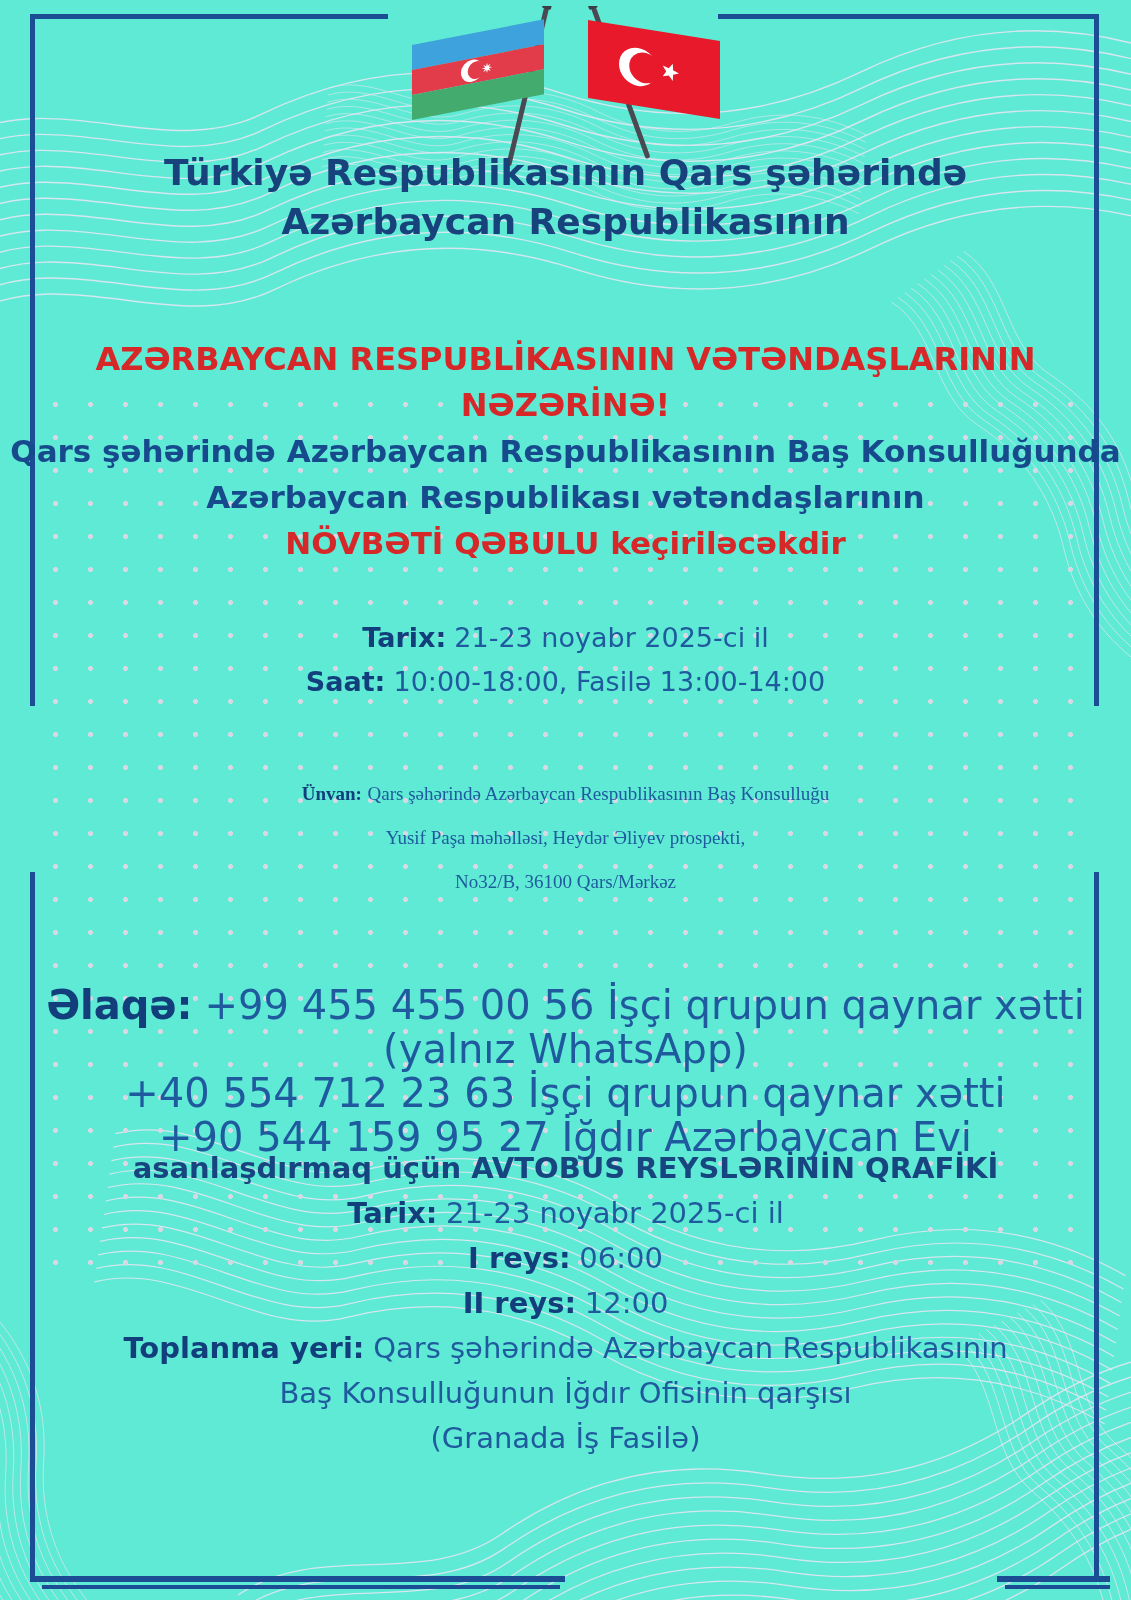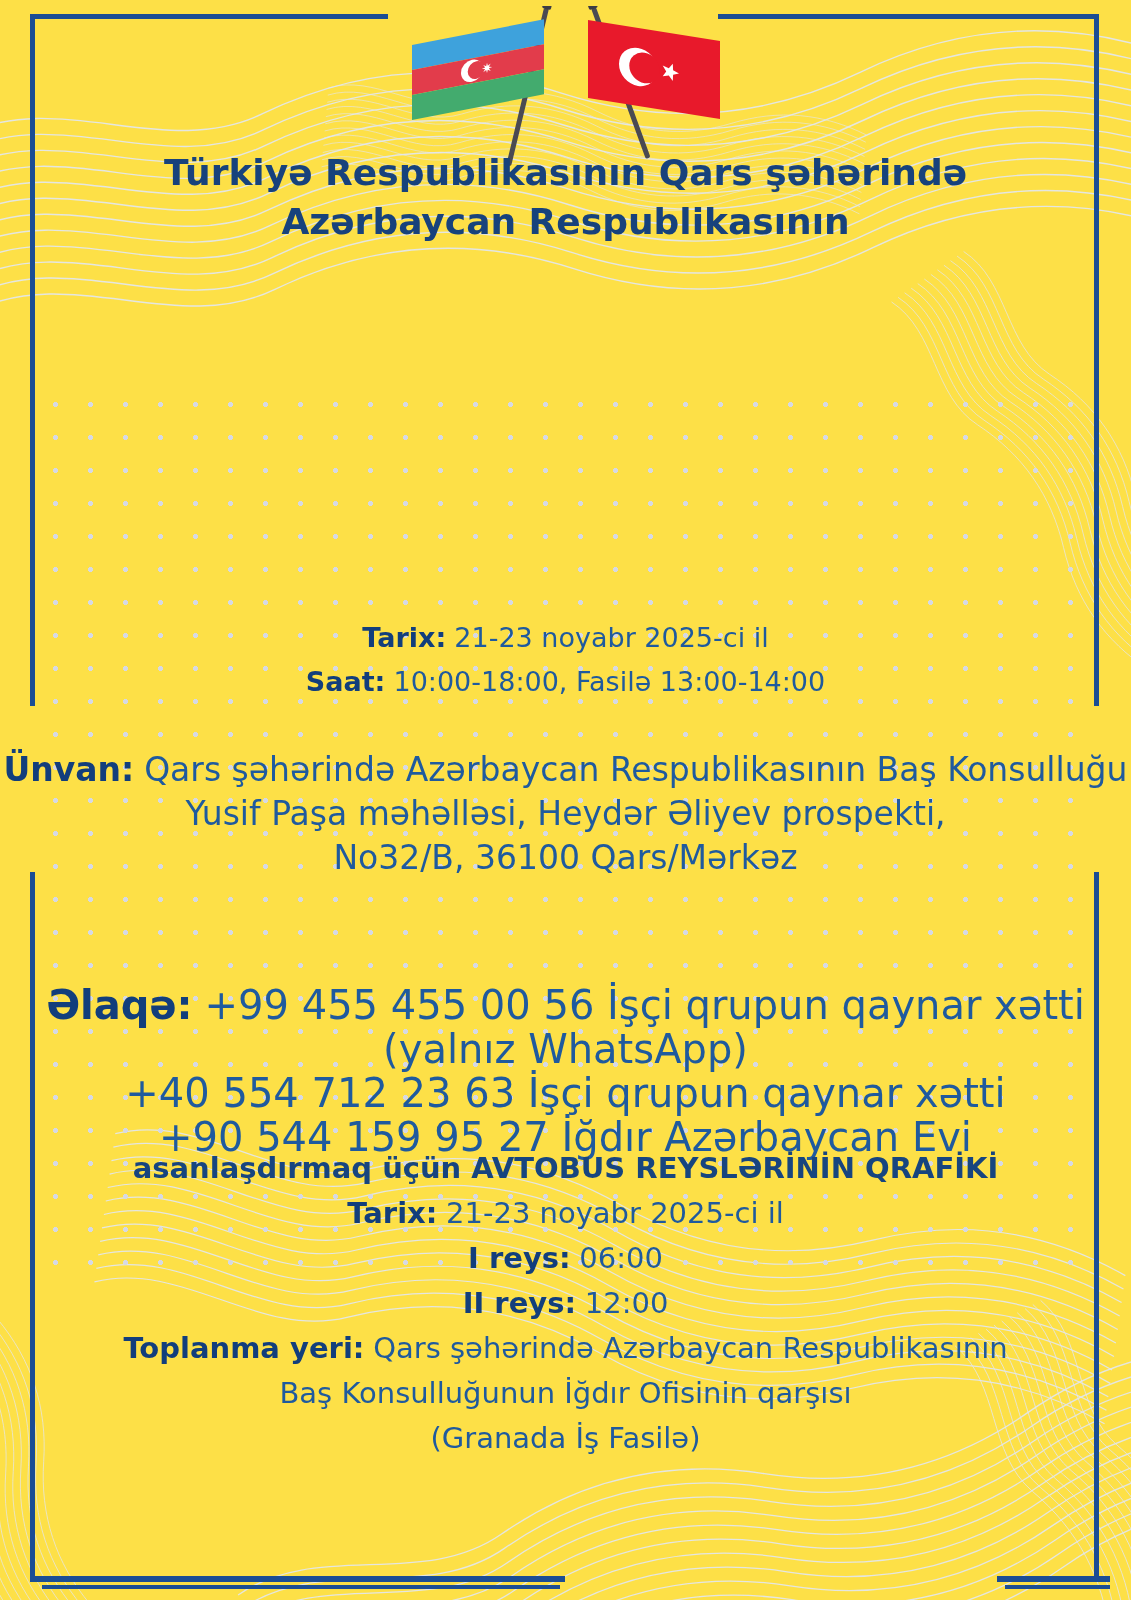--- a/index.html
+++ b/index.html
@@ -1,20 +1,20 @@
 <!DOCTYPE html>
 <html><head>
 <meta charset="utf-8">
 <style>
   html,body{margin:0;padding:0;background:#ffffff;}
   .poster{
     position:relative;
     width:1131px;height:1600px;
     margin:0 auto;
-    background:#fde047;
+    background:#5eead4;
     overflow:hidden;
     font-family:"DejaVu Sans","Liberation Sans",sans-serif;
   }
   
   .waves{position:absolute;left:0;top:0;pointer-events:none;}
   .wave{stroke:#e2e7f2;stroke-width:1.4;fill:none;opacity:.9;}
   
   .dots{
     position:absolute;left:38px;top:388px;width:1056px;height:880px;
     background-image:radial-gradient(circle,#d6d9e3 2.4px,rgba(255,255,255,0) 2.8px);
@@ -24,21 +24,21 @@
   
   .bd{position:absolute;background:#1b4d94;}
   
   section{position:absolute;left:0;width:100%;text-align:center;}
   .title{top:148px;font-size:36px;font-weight:bold;line-height:49px;color:#17427c;}
   .notice{top:336px;line-height:46px;}
   .red{color:#d62829;font-weight:bold;font-size:32px;}
   .blueb{color:#174a8c;font-weight:bold;font-size:31px;}
   .red-sm{color:#d62829;font-weight:bold;font-size:31px;}
   .schedule{top:616px;font-size:27px;line-height:44px;color:#1f5a9e;}
-  .address{top:748px;font-size:33px;line-height:44px;color:#1f5a9e;}
+  .address{top:772px;font-size:19px;line-height:44px;color:#1f5a9e;font-family:Liberation Serif, serif;}
   .contact{top:983px;font-size:40px;line-height:44px;color:#1f5a9e;}
   .bus{top:1146px;font-size:29px;line-height:45px;color:#1f5a9e;}
   .bh{font-weight:bold;color:#17457f;}
   .lb{font-weight:bold;color:#123e7c;margin-right:.3em;}
   .flags{position:absolute;left:398px;top:6px;width:330px;height:172px;}
 </style>
 </head>
 <body>
 
 <div class="poster">
@@ -118,20 +118,27 @@
       <circle cx="56.5" cy="39" r="15.2" fill="#e8192b"></circle>
       <polygon fill="#ffffff" points="91,39 85.1,41.2 84.8,47.6 80.8,42.6 74.7,44.3 78.2,39 74.7,33.7 80.8,35.4 84.8,30.4 85.1,36.8"></polygon>
     </g>
   </svg>
 
   <section class="title">
     <div>Türkiyə Respublikasının Qars şəhərində</div>
     <div>Azərbaycan Respublikasının</div>
   </section>
 
+  <section class="notice">
+    <div class="red">AZƏRBAYCAN RESPUBLİKASININ VƏTƏNDAŞLARININ</div>
+    <div class="red">NƏZƏRİNƏ!</div>
+    <div class="blueb">Qars şəhərində Azərbaycan Respublikasının Baş Konsulluğunda</div>
+    <div class="blueb">Azərbaycan Respublikası vətəndaşlarının</div>
+    <div class="red-sm">NÖVBƏTİ QƏBULU keçiriləcəkdir</div>
+  </section>
 
   <section class="schedule">
     <div>
       <span class="lb">Tarix:</span><span>21-23 noyabr 2025-ci il</span>
     </div>
     <div>
       <span class="lb">Saat:</span><span>10:00-18:00, Fasilə 13:00-14:00</span>
     </div>
   </section>
 

